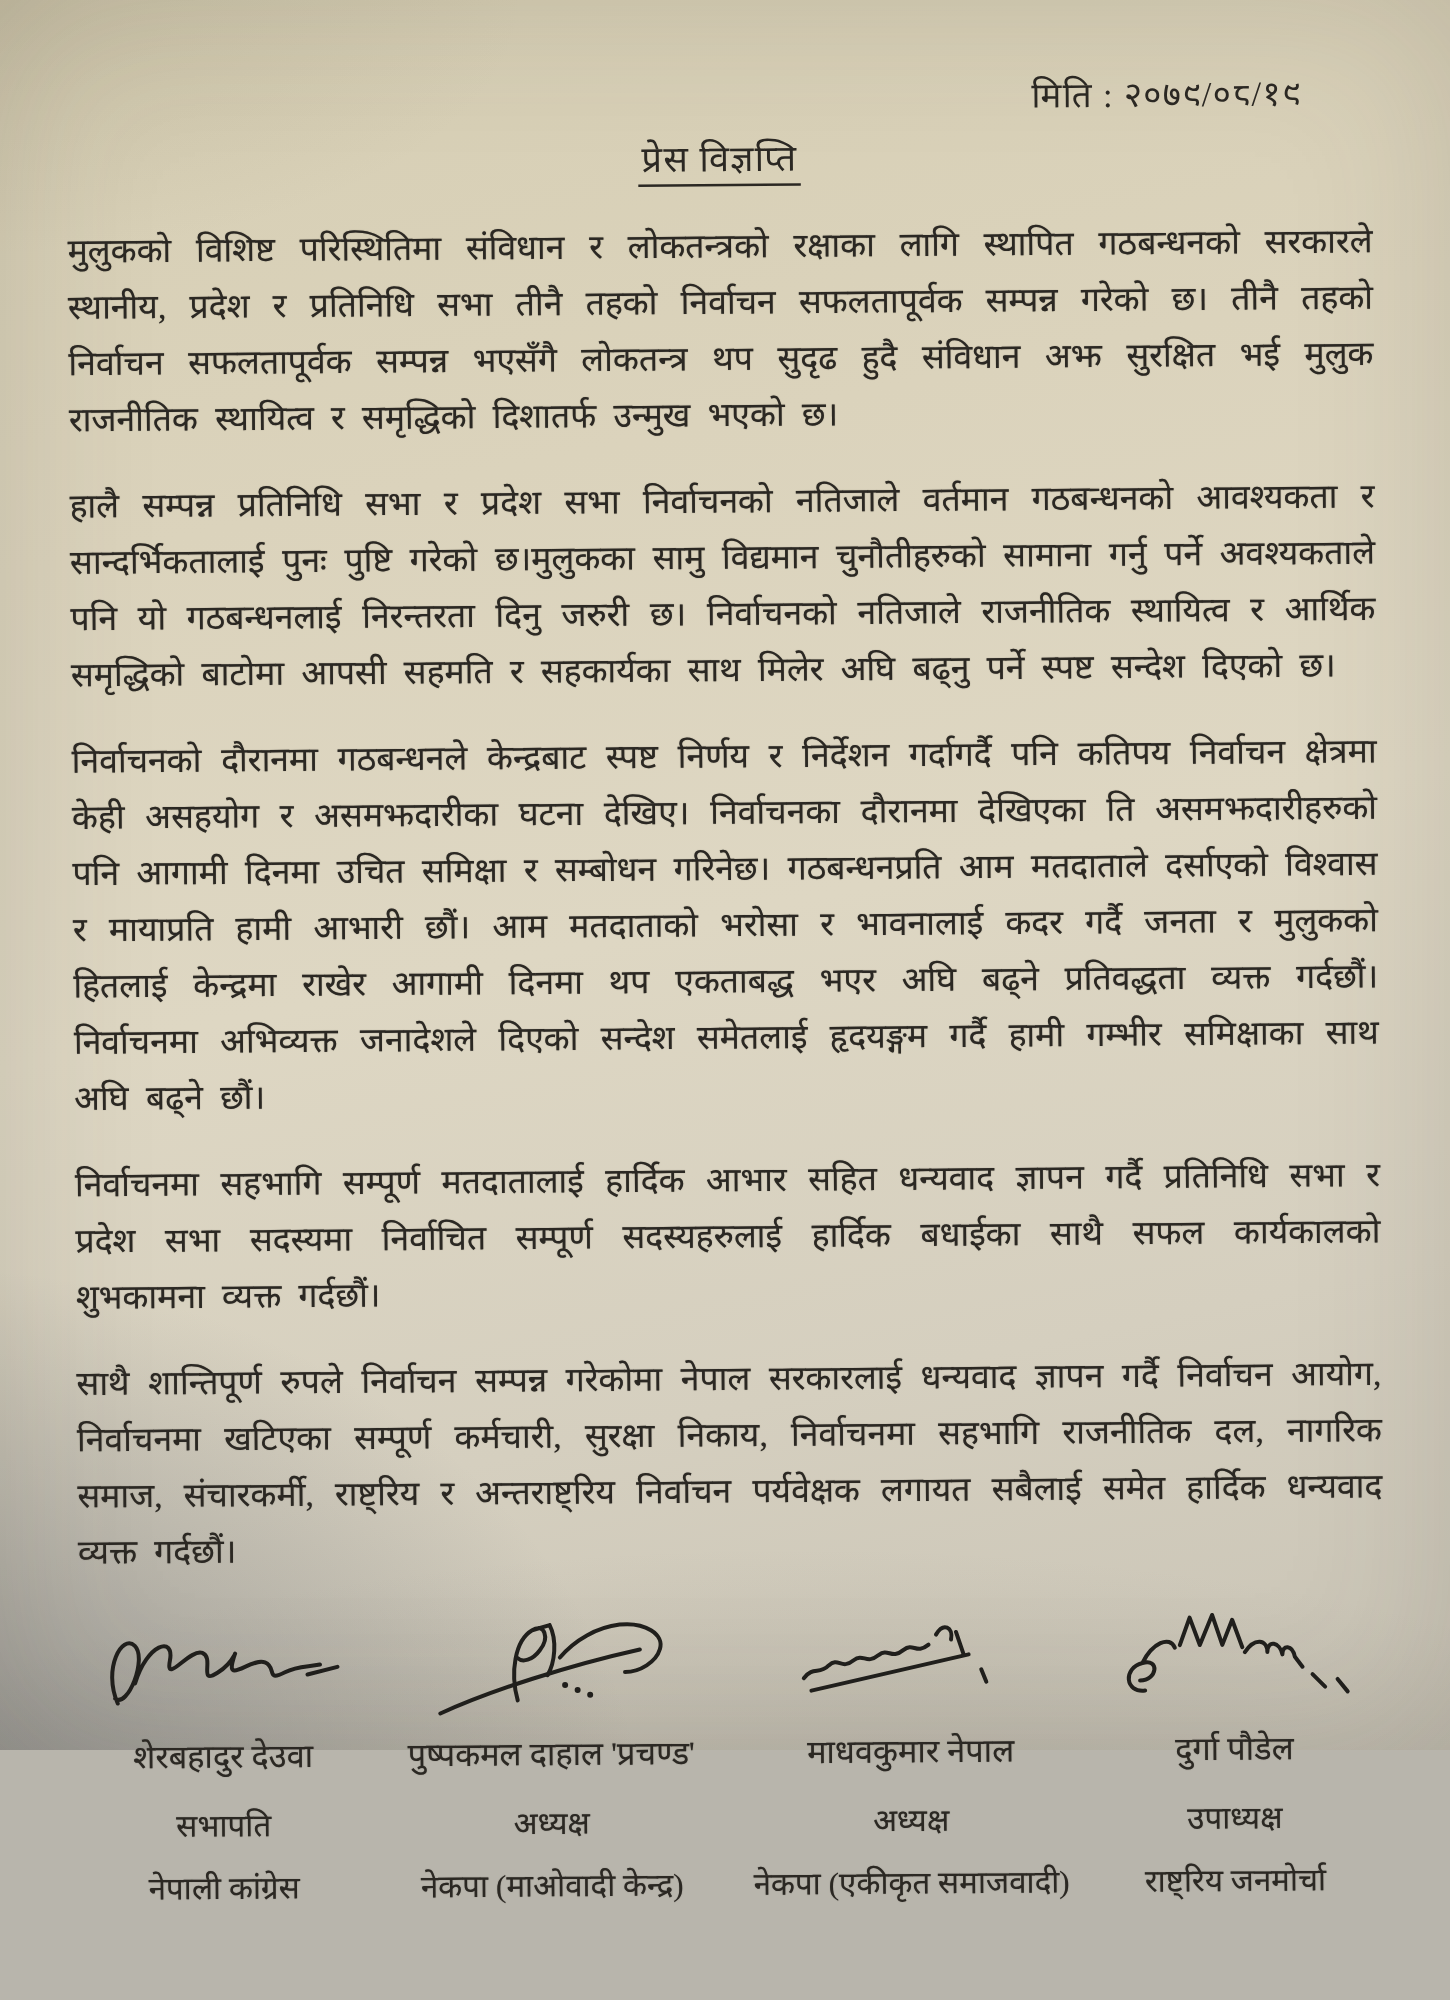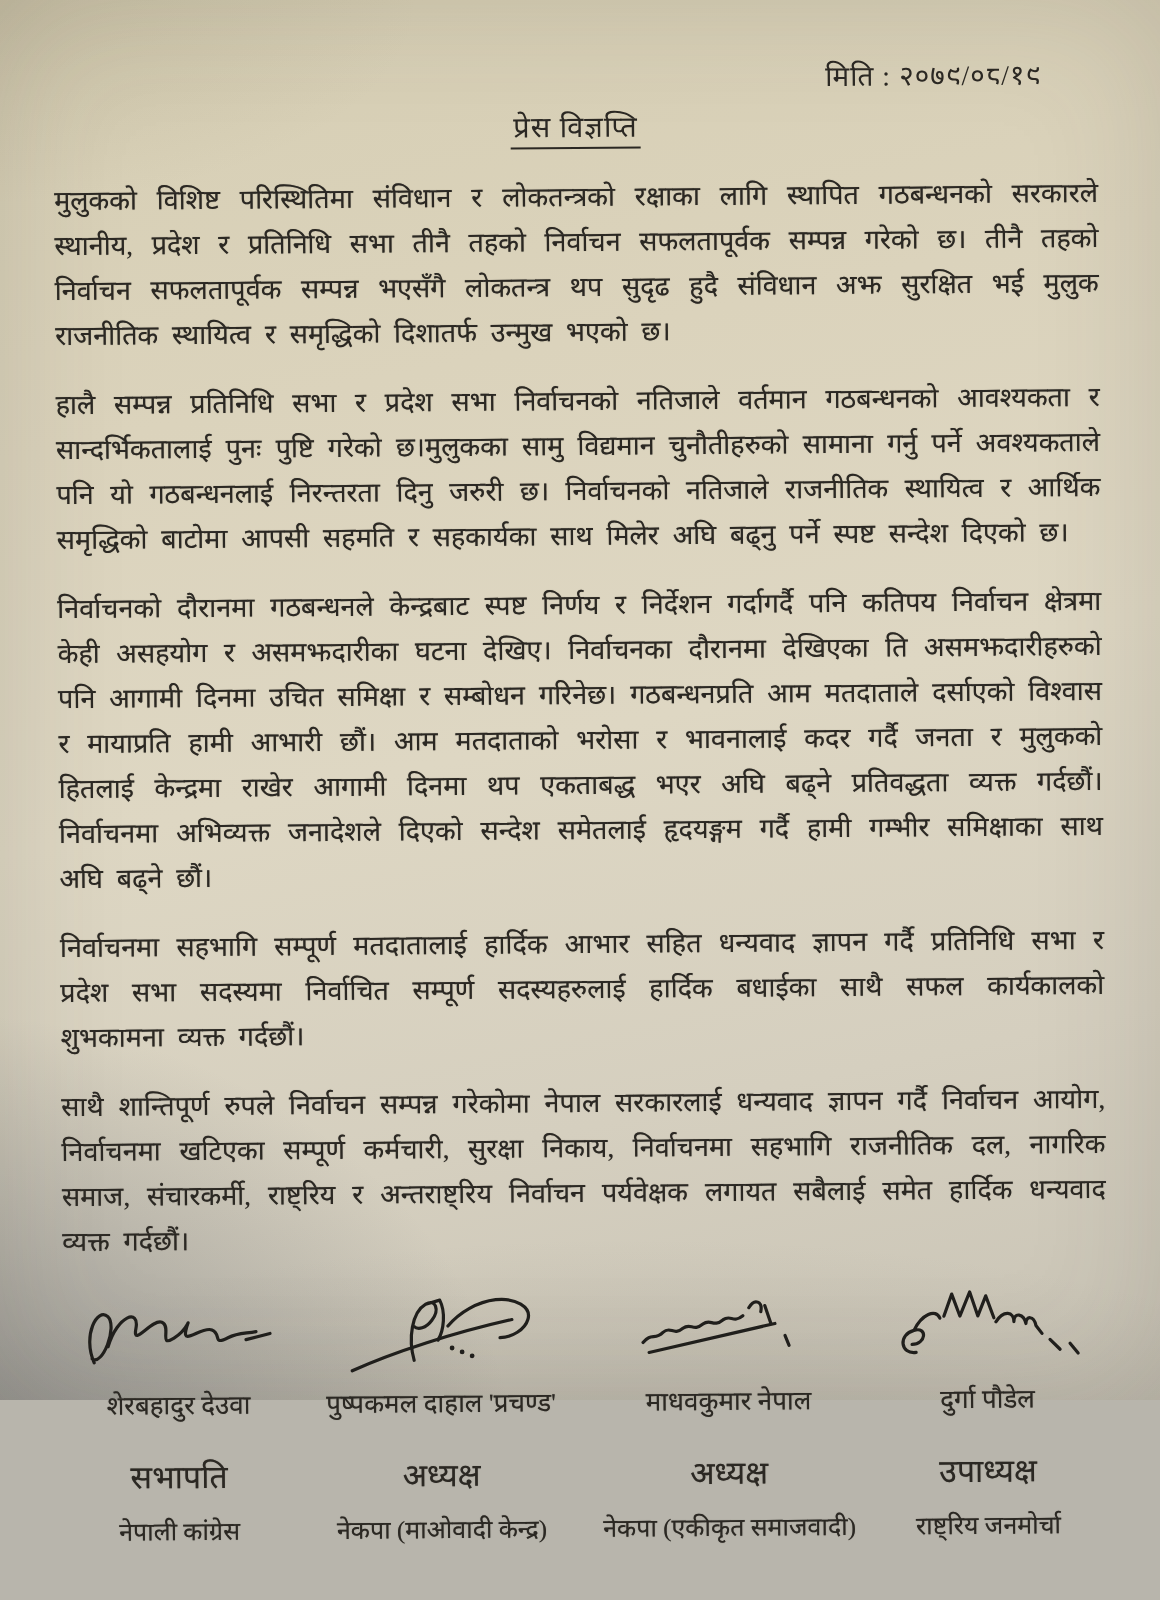--- a/index.html
+++ b/index.html
@@ -55,21 +55,21 @@
     display:flex;flex-direction:column;align-items:center;text-align:center;
   }
   .sign-col.c1{width:230px;}
   .sign-col.c2{width:295px;}
   .sign-col.c3{width:280px;}
   .sign-col.c4{width:238px;}
   .sig-svg{display:block;margin-bottom:0px;}
   .sig-svg path{fill:none;stroke:#201f1c;stroke-width:3.2;stroke-linecap:round;stroke-linejoin:round;}
   .sig-svg .dot{fill:#201f1c;stroke:none;}
   .sig-name{font-size:26px;margin-top:2px;white-space:nowrap;text-shadow:0 0 0.7px rgba(43,40,35,0.55);}
-  .sig-role{font-size:32px;margin-top:32px;text-shadow:0 0 0.7px rgba(43,40,35,0.55);}
+  .sig-role{font-size:25px;margin-top:20px;text-shadow:0 0 0.7px rgba(43,40,35,0.55);}
   .sig-party{font-size:25px;margin-top:16px;white-space:nowrap;text-shadow:0 0 0.7px rgba(43,40,35,0.55);}
 </style>
 </head>
 <body>
 
 <div class="photo">
   <div class="page">
 
     <div class="date">मिति : २०७९/०८/१९</div>
 

